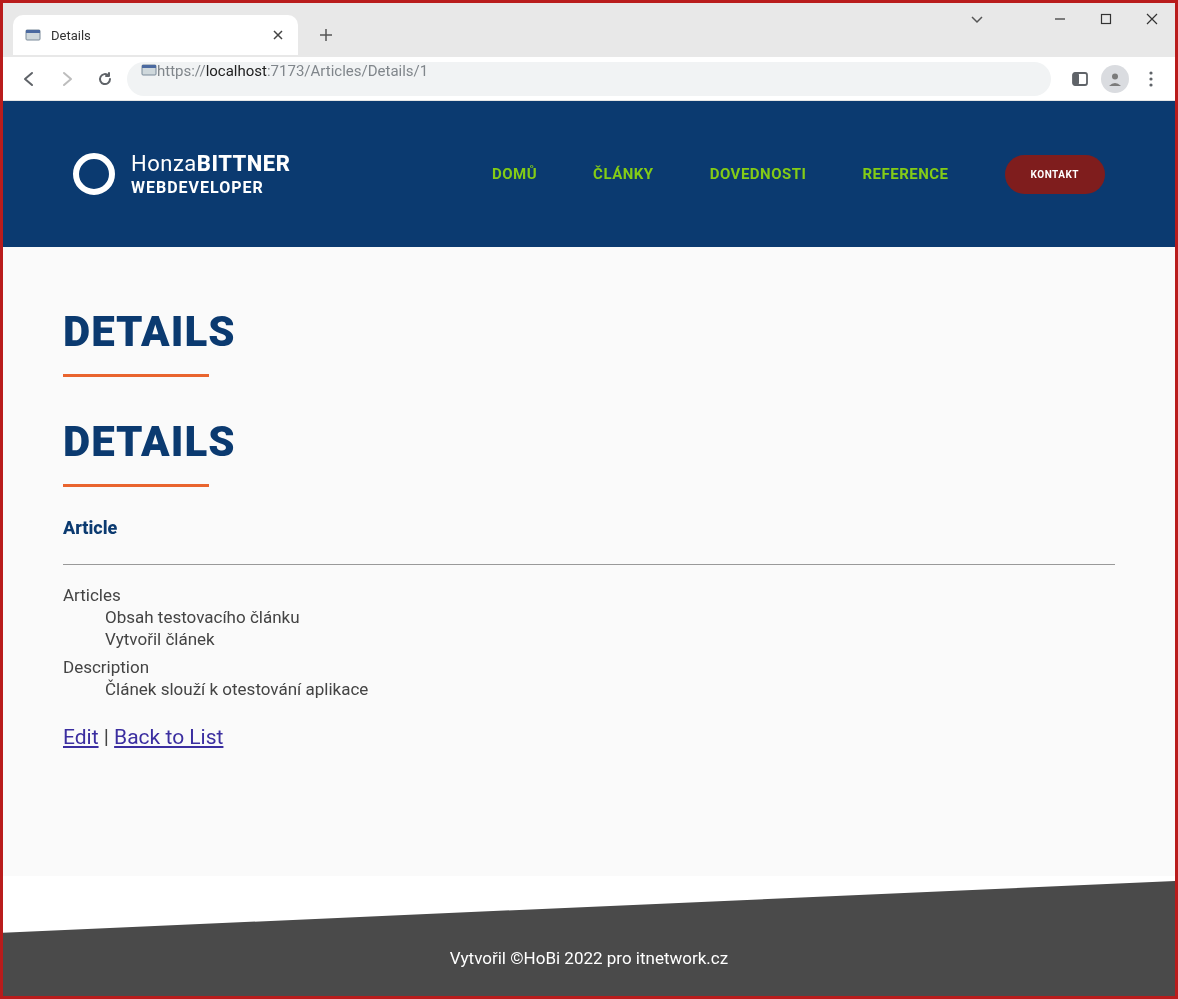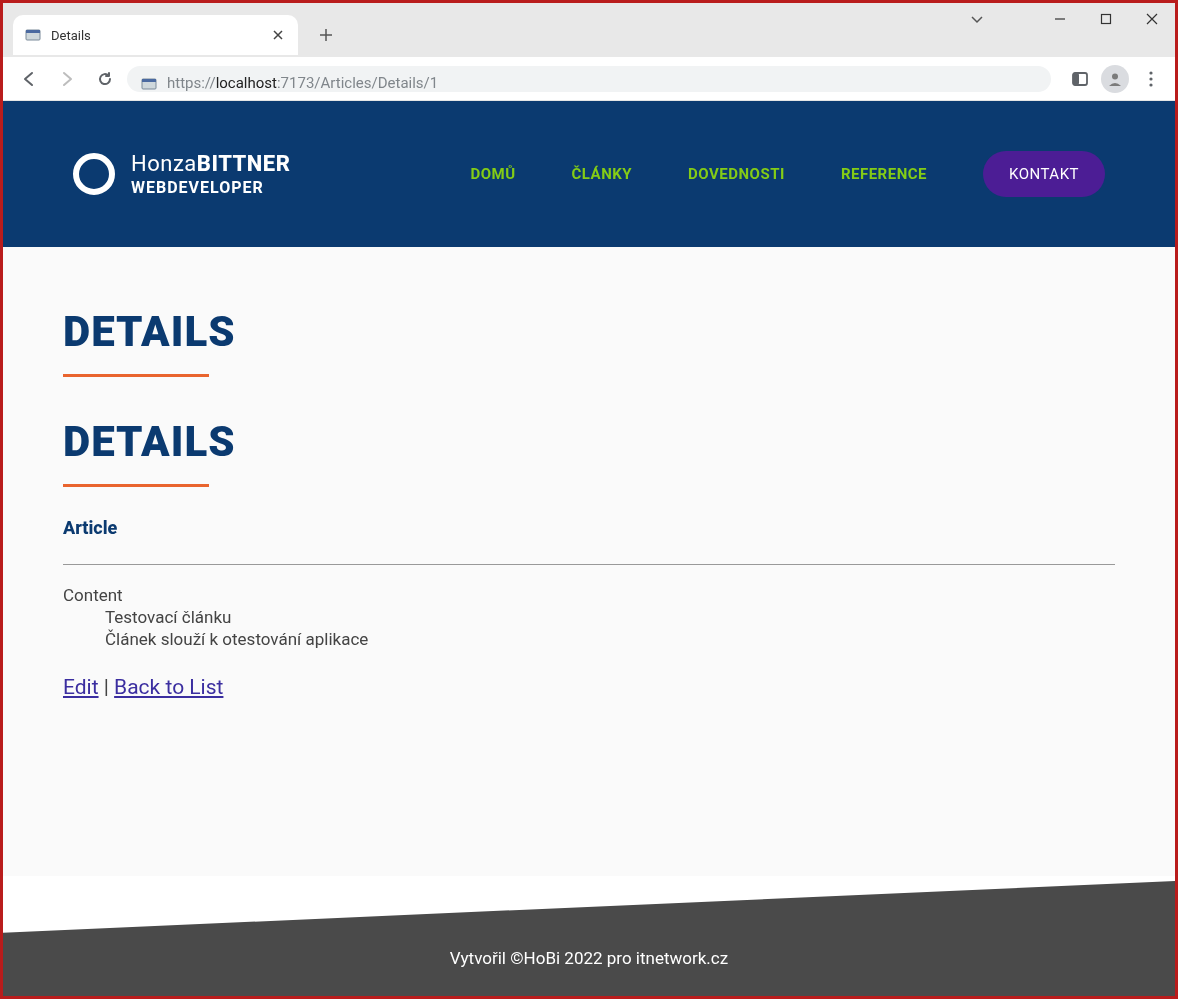--- a/index.html
+++ b/index.html
@@ -14,41 +14,41 @@
 .tab-close { width: 16px; height: 16px; display: flex; align-items: center; justify-content: center; color: #444; cursor: pointer; }
 .new-tab { width: 28px; height: 28px; display: flex; align-items: center; justify-content: center; margin-top: 18px; margin-left: 14px; color: #555; cursor: pointer; }
 .win-controls { position: absolute; right: 0; top: 0; display: flex; }
 .win-btn { width: 46px; height: 32px; display: flex; align-items: center; justify-content: center; color: #333; cursor: pointer; }
 .win-chevron { position: absolute; right: 190px; top: 8px; color: #555; }
 
 
 .addr-row { height: 44px; background: #fff; display: flex; align-items: center; padding: 0 10px; gap: 6px; border-bottom: 1px solid #e5e5e5; }
 .nav-btn { width: 32px; height: 32px; display: flex; align-items: center; justify-content: center; color: #5f6368; cursor: pointer; border-radius: 50%; }
 .nav-btn.disabled { color: #bdbdbd; cursor: default; }
-.addr-bar { flex: 1; height: 26px; background: #f1f3f4; border-radius: 17px; display: flex; align-items: flex-end; padding: 0 14px; gap: 10px; }
+.addr-bar { flex: 1; height: 34px; background: #f1f3f4; border-radius: 17px; display: flex; align-items: flex-start; padding: 0 14px; }
 .addr-icon { width: 16px; height: 16px; }
 .addr-text { font-size: 15px; color: #212121; display: flex; }
 .addr-text .dim { color: #80868b; }
 .right-icons { display: flex; align-items: center; gap: 8px; margin-left: 10px; }
 .ext-icon { width: 26px; height: 26px; display: flex; align-items: center; justify-content: center; }
 .avatar { width: 28px; height: 28px; border-radius: 50%; background: #dadce0; display: flex; align-items: center; justify-content: center; }
 .menu-dots { width: 28px; height: 28px; display: flex; align-items: center; justify-content: center; color: #5f6368; cursor: pointer; }
 
 
 .page { flex: 1; display: flex; flex-direction: column; overflow: hidden; }
 .header { background: #0b3a70; height: 146px; display: flex; align-items: center; padding: 0 70px; }
 .logo-wrap { display: flex; align-items: center; gap: 16px; }
 .logo-circle { width: 42px; height: 42px; border: 6px solid #fff; border-radius: 50%; }
 .logo-text { color: #fff; }
 .logo-text .name { font-size: 22px; font-weight: 400; letter-spacing: 0.5px; }
 .logo-text .name b { font-weight: 800; }
 .logo-text .sub { font-size: 16px; font-weight: 700; letter-spacing: 1px; margin-top: 2px; }
 .nav { margin-left: auto; display: flex; align-items: center; gap: 56px; }
 .nav-link { color: #84cc16; font-weight: 700; font-size: 15px; letter-spacing: 0.5px; cursor: pointer; }
-.nav-cta { background: #4c1d95; color: #fff; font-weight: 400; font-size: 15px; padding: 14px 26px; border-radius: 24px; cursor: pointer; letter-spacing: 0.5px; }
+.nav-cta { background: #7f1d1d; color: #fff; font-weight: 700; font-size: 10px; padding: 14px 26px; border-radius: 24px; cursor: pointer; letter-spacing: 0.5px; }
 
 .content { flex: 1; padding: 60px 60px 0 60px; background: #fafafa; position: relative; }
 .h1 { color: #0b3a70; font-size: 42px; font-weight: 900; letter-spacing: 1px; margin-top: 40px; }
 .h1:first-child { margin-top: 0; }
 .underline { width: 146px; height: 3px; background: #e9642e; margin-top: 18px; margin-bottom: 30px; }
 .h4 { color: #0b3a70; font-weight: 800; font-size: 18px; margin-top: 4px; }
 hr.sep { border: none; border-top: 1px solid #999; margin-top: 26px; margin-bottom: 20px; }
 dl { color: #444; font-size: 17px; }
 dt { margin-top: 8px; }
 dd { margin-left: 42px; margin-top: 2px; }
@@ -183,22 +183,24 @@
       <div class="h1">DETAILS</div>
       <div class="underline"></div>
 
       <div class="h1">DETAILS</div>
       <div class="underline"></div>
 
       <div class="h4">Article</div>
       <hr class="sep">
 
       <dl>
-        <dt>Content</dt>
-        <dd>Testovací článku</dd>
+        <dt>Articles</dt>
+        <dd>Obsah testovacího článku</dd>
+        <dd>Vytvořil článek</dd>
+        <dt>Description</dt>
         <dd>Článek slouží k otestování aplikace</dd>
       </dl>
 
       <div class="links-row">
         <a>Edit</a><span> | </span><a>Back to List</a>
       </div>
     </div>
 
     <div class="footer-wrap">
       <div class="footer-angle">

